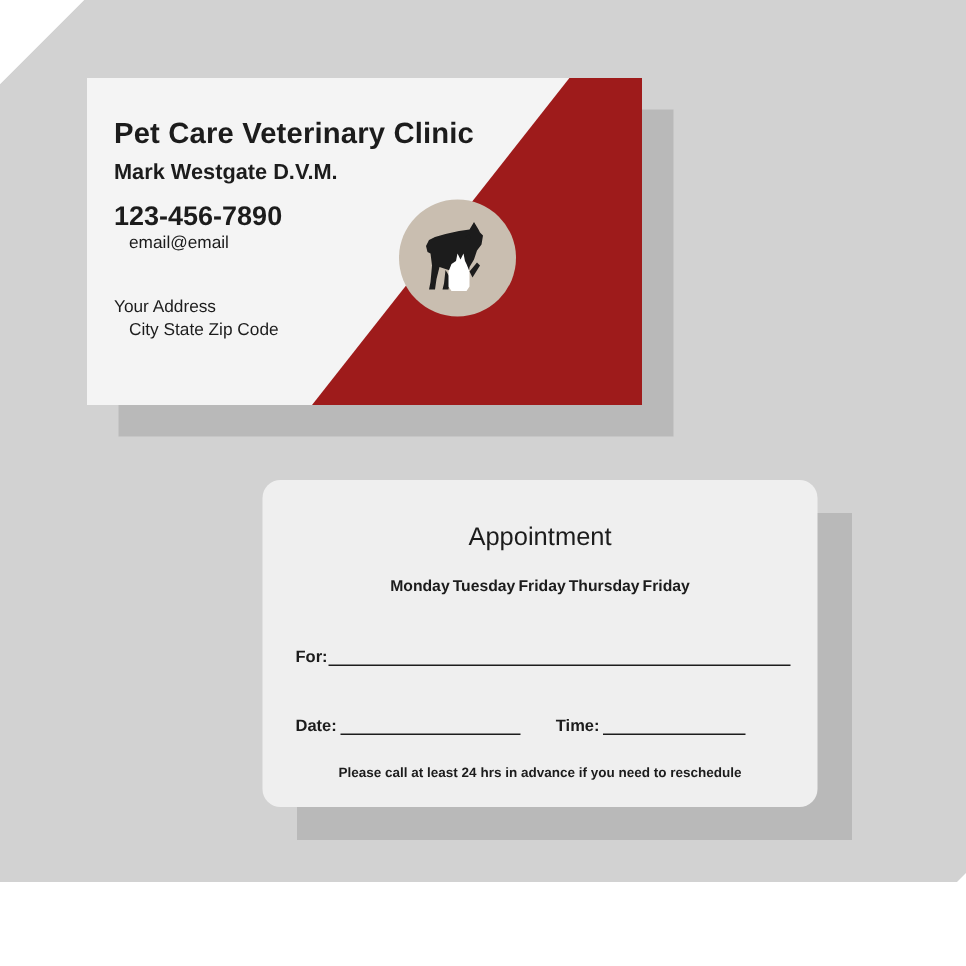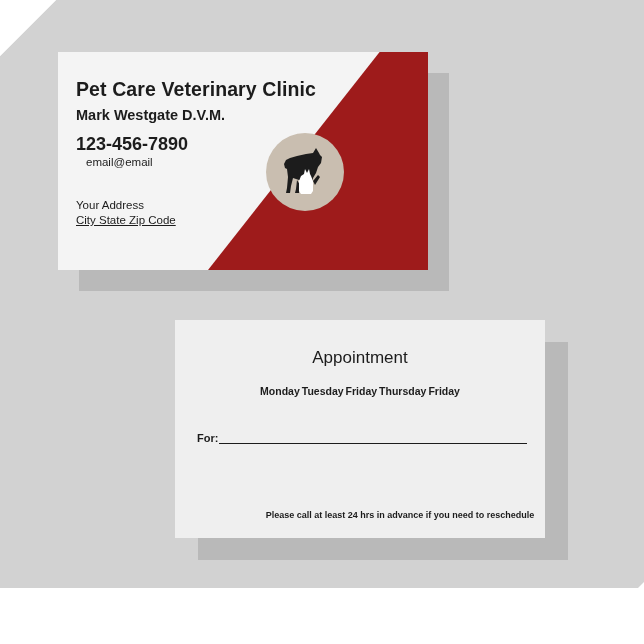--- a/index.html
+++ b/index.html
@@ -125,25 +125,24 @@
   }
   .addr1 {
     position: absolute;
     left: 18px;
     top: 147px;
     font-size: 11.5px;
     color: #1c1c1c;
   }
   .addr2 {
     position: absolute;
-    left: 18px;
+    left: 28px;
     top: 162px;
     font-size: 11.5px;
     color: #1c1c1c;
-    text-decoration: underline;
   }
   .website {
     position: absolute;
     left: 18px;
     top: 182px;
     font-size: 13px;
     color: #1c1c1c;
   }
 
   
@@ -156,20 +155,21 @@
     background: #b9b9b9;
   }
   .card-back {
     position: absolute;
     left: 175px;
     top: 320px;
     width: 370px;
     height: 218px;
     background: #efefef;
     overflow: hidden;
+    border-radius: 12px;
   }
   .appt-title {
     position: absolute;
     left: 0;
     top: 28px;
     width: 370px;
     text-align: center;
     font-size: 17px;
     color: #1c1c1c;
   }
@@ -228,21 +228,20 @@
   }
   .note {
     position: absolute;
     left: 0;
     top: 190px;
     width: 370px;
     text-align: center;
     font-size: 9px;
     font-weight: bold;
     color: #1c1c1c;
-    padding-left: 40px;
   }
 </style>
 </head>
 <body>
 
 <div id="stage">
 
   <div class="bg-grey"></div>
   <div class="bg-diag"></div>
   <div class="bg-diag2"></div>
@@ -279,17 +278,24 @@
       <span>Friday</span>
       <span>Thursday</span>
       <span>Friday</span>
     </div>
 
     <div class="for-row">
       <span class="lbl">For:</span>
       <span class="line"></span>
     </div>
 
+    <div class="date-row">
+      <span class="lbl">Date:</span>
+      <span class="line-date"></span>
+      <span class="spacer"></span>
+      <span class="lbl">Time:</span>
+      <span class="line-time"></span>
+    </div>
 
     <div class="note">Please call at least 24 hrs in advance if you need to reschedule</div>
   </div>
 
 </div>
 
 </body></html>

